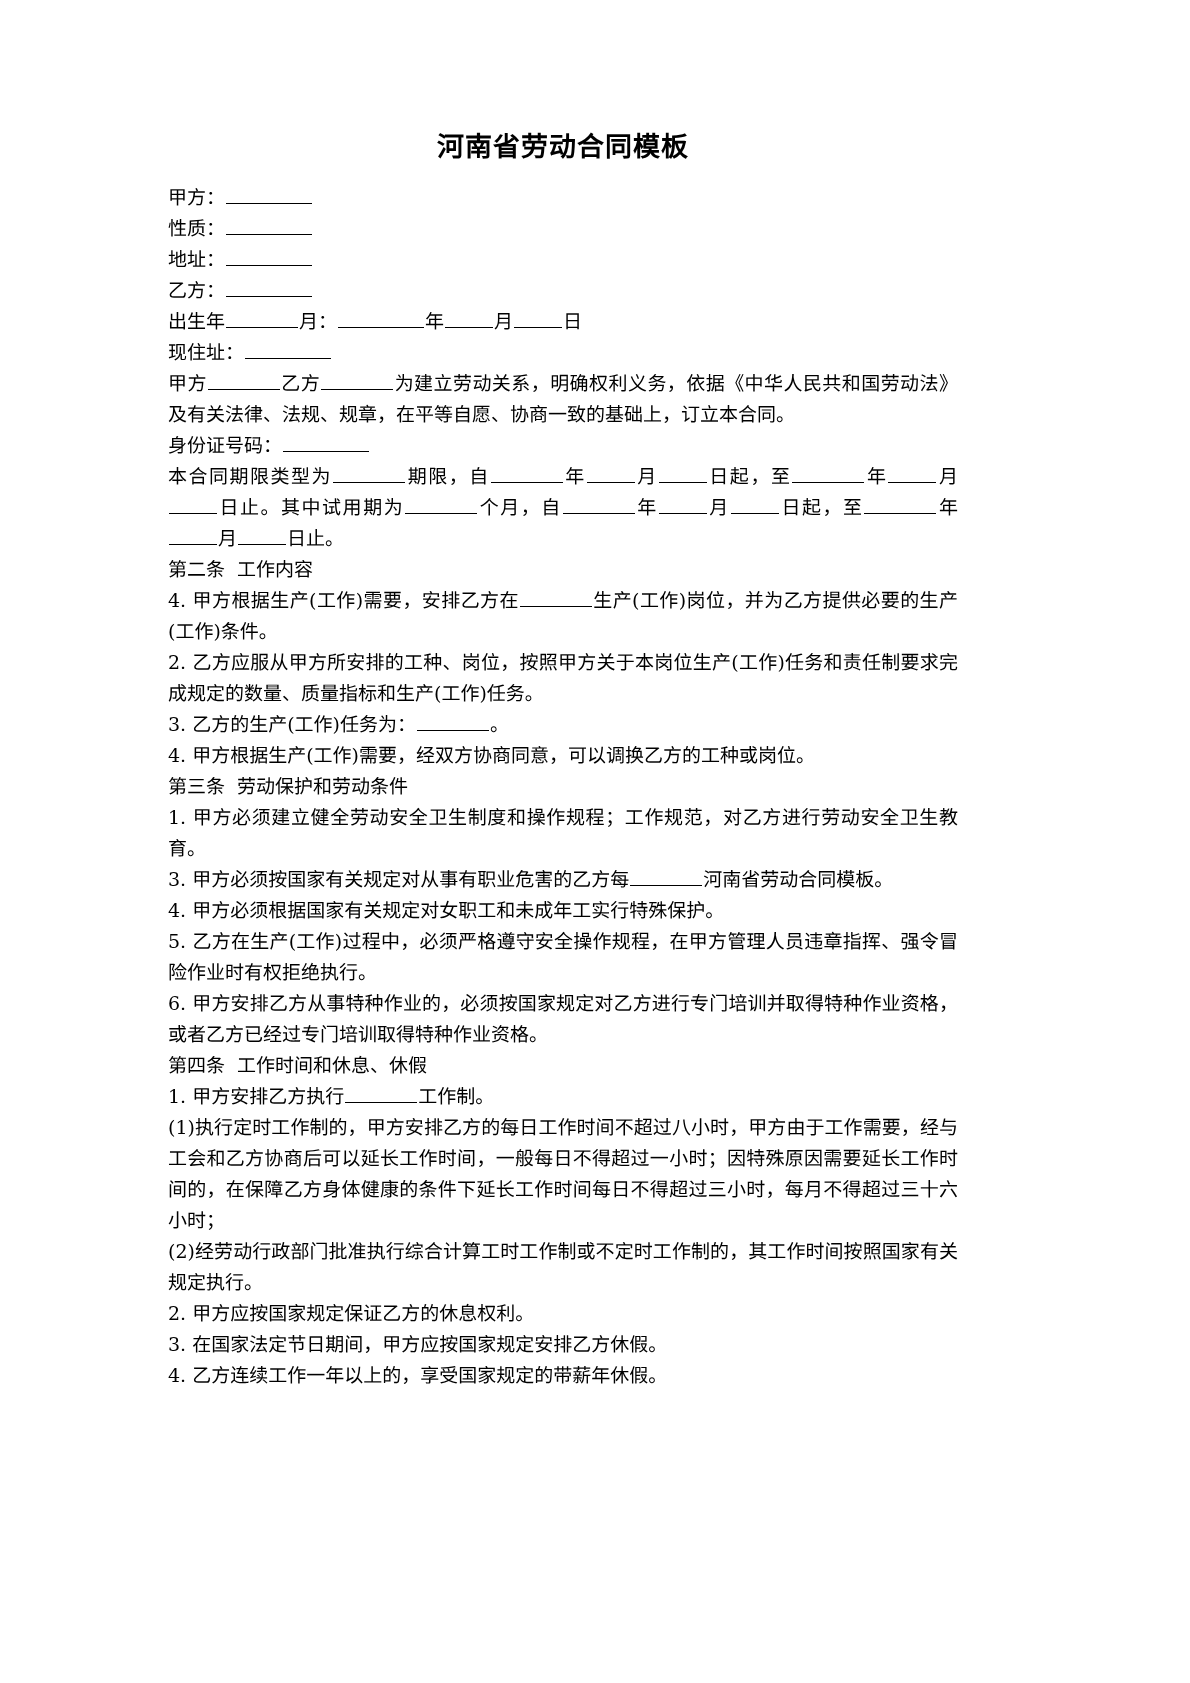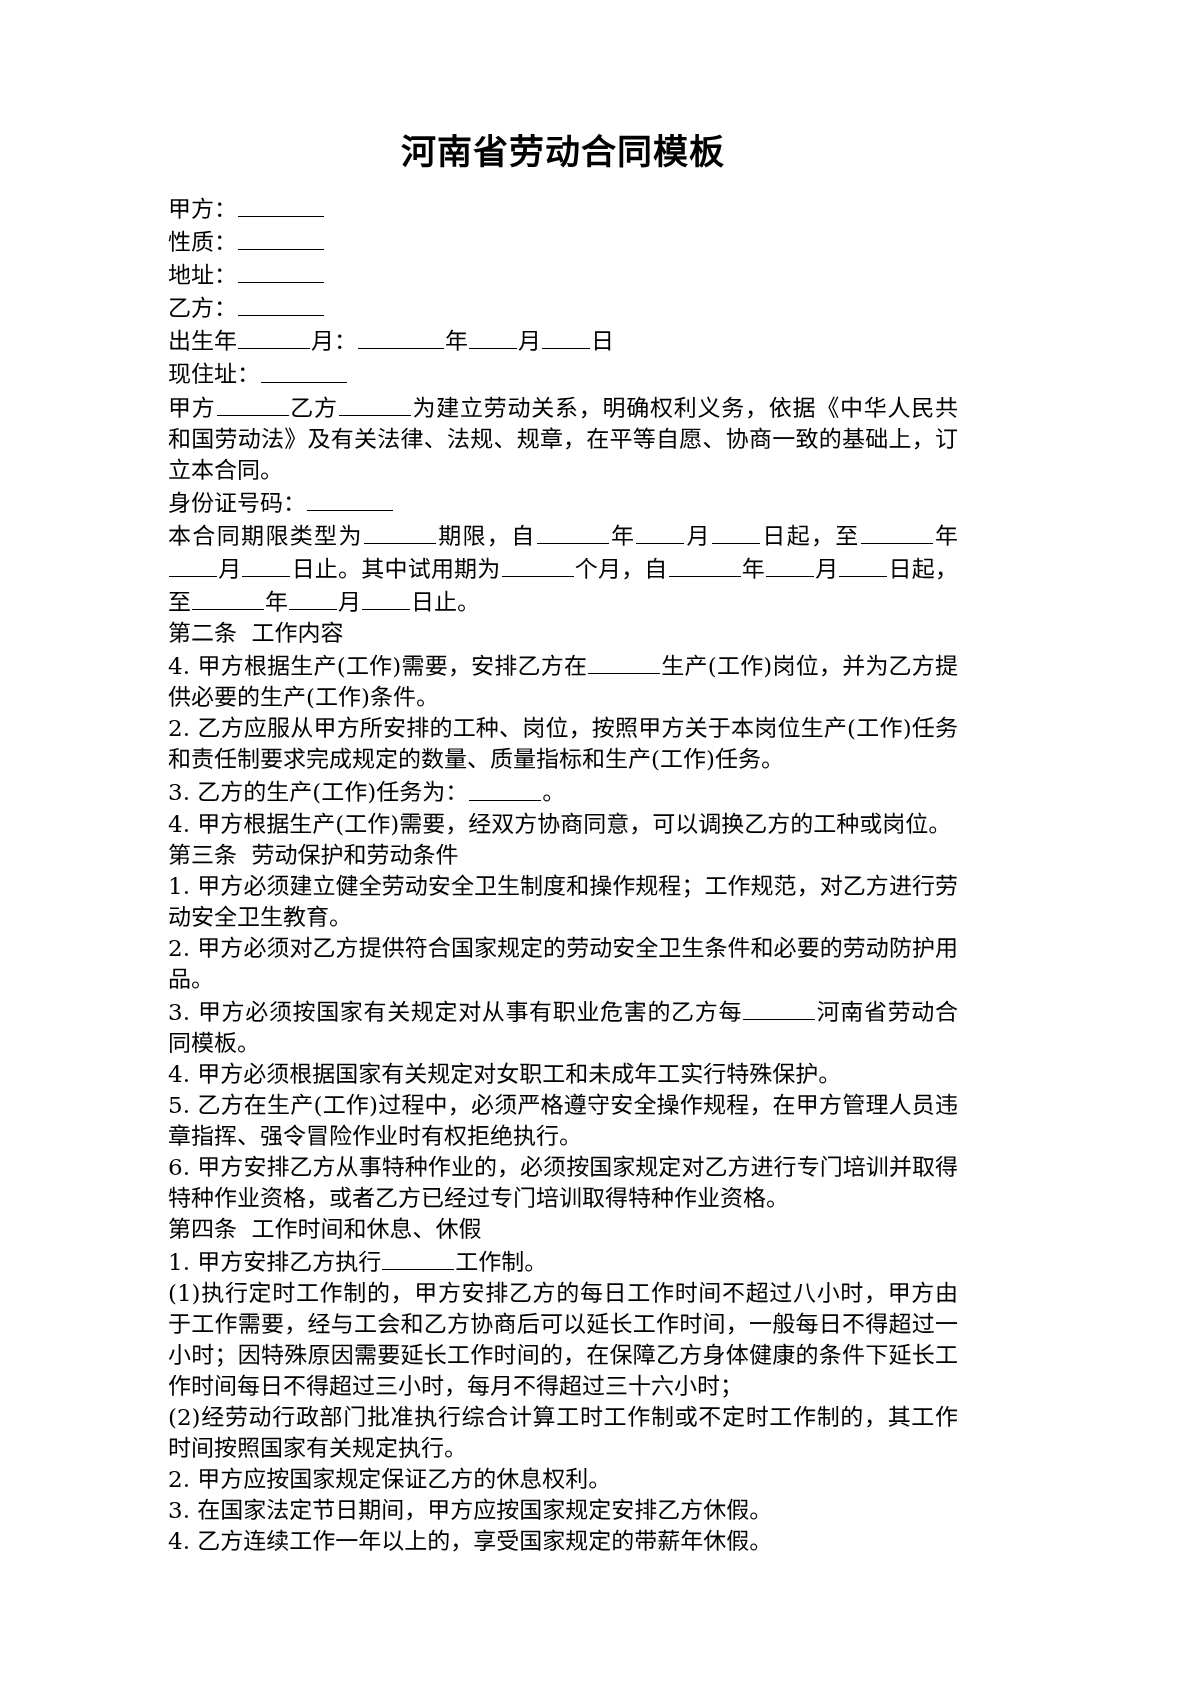--- a/index.html
+++ b/index.html
@@ -21,30 +21,30 @@
     box-sizing: border-box;
     overflow: hidden;
   }
   .content {
     position: absolute;
     left: 168px;
     top: 130px;
     width: 790px;
   }
   .doc-title {
-    font-size: 35px;
+    font-size: 27px;
     font-weight: bold;
     text-align: center;
     line-height: 1.25;
     margin: 0 0 18px 0;
     letter-spacing: 1px;
     font-family: "DejaVu Serif", "Liberation Serif", serif;
   }
   .line {
-    font-size: 23px;
+    font-size: 19px;
     line-height: 31px;
     margin: 0;
     text-align: justify;
     text-justify: inter-ideograph;
     white-space: pre-wrap;
     word-break: break-all;
   }
   .line.field {
     white-space: pre;
   }
@@ -79,21 +79,20 @@
       </div>
     <div>
         <p class="line"><span>本合同期限类型为</span><span class="blank b-md"></span><span>期限，自</span><span class="blank b-md"></span><span>年</span><span class="blank b-sm"></span><span>月</span><span class="blank b-sm"></span><span>日起，至</span><span class="blank b-md"></span><span>年</span><span class="blank b-sm"></span><span>月</span><span class="blank b-sm"></span><span>日止。其中试用期为</span><span class="blank b-md"></span><span>个月，自</span><span class="blank b-md"></span><span>年</span><span class="blank b-sm"></span><span>月</span><span class="blank b-sm"></span><span>日起，至</span><span class="blank b-md"></span><span>年</span><span class="blank b-sm"></span><span>月</span><span class="blank b-sm"></span><span>日止。</span></p>
         <p class="line">第二条  工作内容</p>
         <p class="line"><span>4. 甲方根据生产(工作)需要，安排乙方在</span><span class="blank b-md"></span><span>生产(工作)岗位，并为乙方提供必要的生产(工作)条件。</span></p>
         <p class="line">2. 乙方应服从甲方所安排的工种、岗位，按照甲方关于本岗位生产(工作)任务和责任制要求完成规定的数量、质量指标和生产(工作)任务。</p>
         <p class="line"><span>3. 乙方的生产(工作)任务为：</span><span class="blank b-md"></span><span>。</span></p>
         <p class="line">4. 甲方根据生产(工作)需要，经双方协商同意，可以调换乙方的工种或岗位。</p>
         <p class="line">第三条  劳动保护和劳动条件</p>
         <p class="line">1. 甲方必须建立健全劳动安全卫生制度和操作规程；工作规范，对乙方进行劳动安全卫生教育。</p>
-        <p class="line">2. 甲方必须对乙方提供符合国家规定的劳动安全卫生条件和必要的劳动防护用品。</p>
         <p class="line"><span>3. 甲方必须按国家有关规定对从事有职业危害的乙方每</span><span class="blank b-md"></span><span>河南省劳动合同模板。</span></p>
         <p class="line">4. 甲方必须根据国家有关规定对女职工和未成年工实行特殊保护。</p>
         <p class="line">5. 乙方在生产(工作)过程中，必须严格遵守安全操作规程，在甲方管理人员违章指挥、强令冒险作业时有权拒绝执行。</p>
         <p class="line">6. 甲方安排乙方从事特种作业的，必须按国家规定对乙方进行专门培训并取得特种作业资格，或者乙方已经过专门培训取得特种作业资格。</p>
         <p class="line">第四条  工作时间和休息、休假</p>
         <p class="line"><span>1. 甲方安排乙方执行</span><span class="blank b-md"></span><span>工作制。</span></p>
         <p class="line">(1)执行定时工作制的，甲方安排乙方的每日工作时间不超过八小时，甲方由于工作需要，经与工会和乙方协商后可以延长工作时间，一般每日不得超过一小时；因特殊原因需要延长工作时间的，在保障乙方身体健康的条件下延长工作时间每日不得超过三小时，每月不得超过三十六小时；</p>
         <p class="line">(2)经劳动行政部门批准执行综合计算工时工作制或不定时工作制的，其工作时间按照国家有关规定执行。</p>
         <p class="line">2. 甲方应按国家规定保证乙方的休息权利。</p>
         <p class="line">3. 在国家法定节日期间，甲方应按国家规定安排乙方休假。</p>

